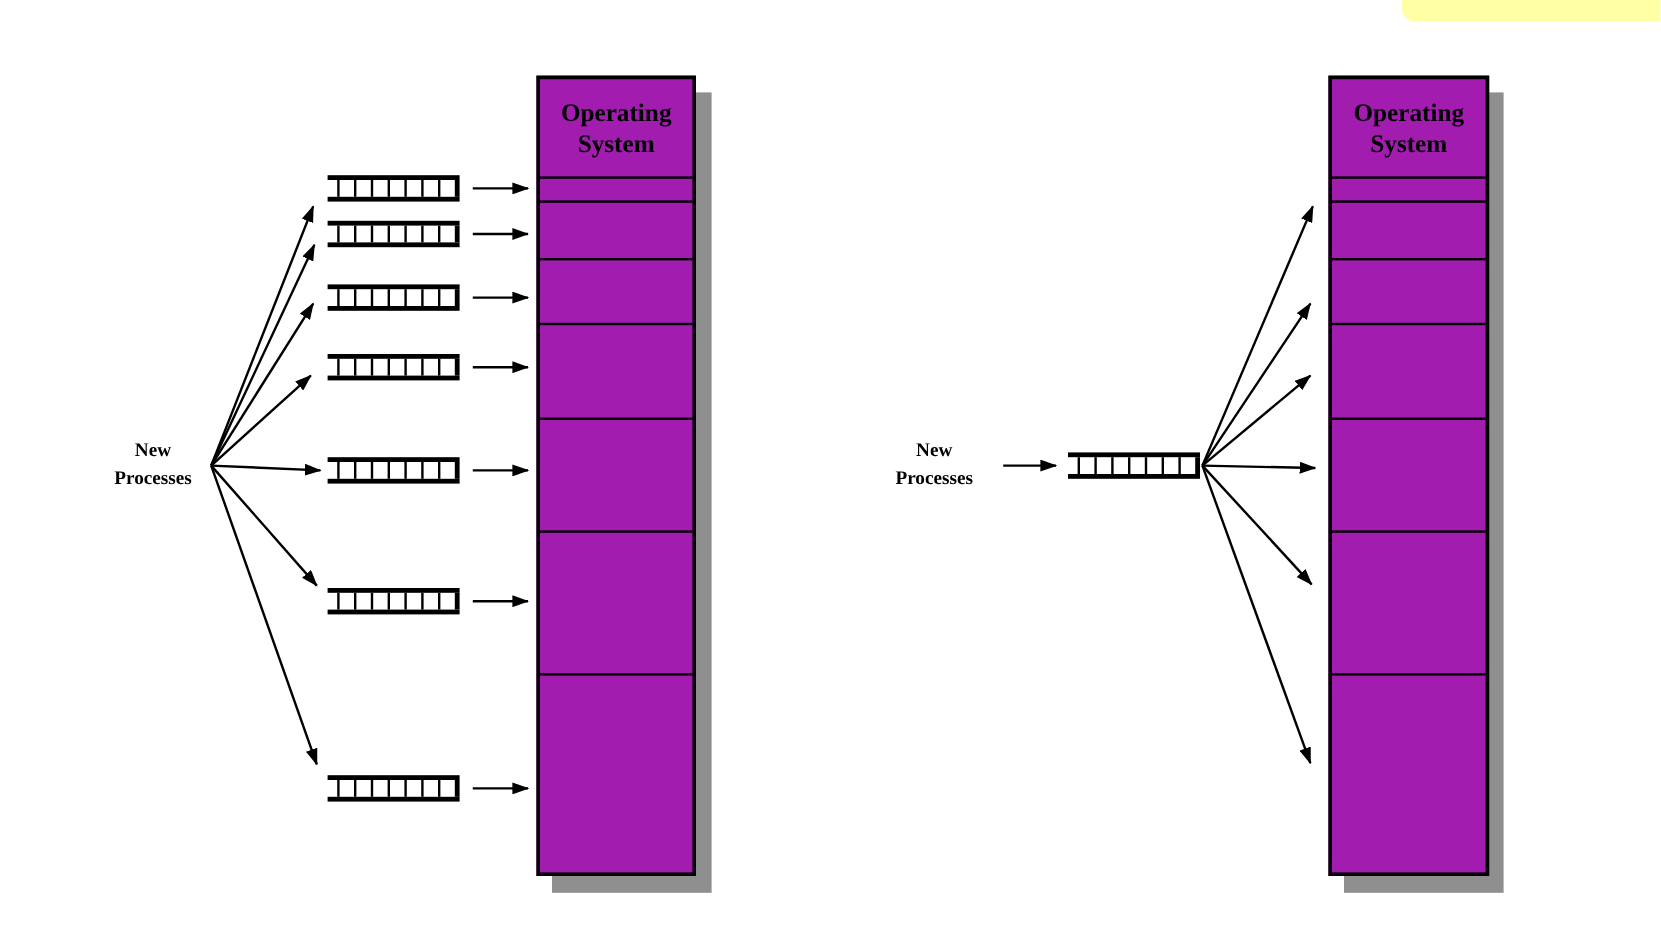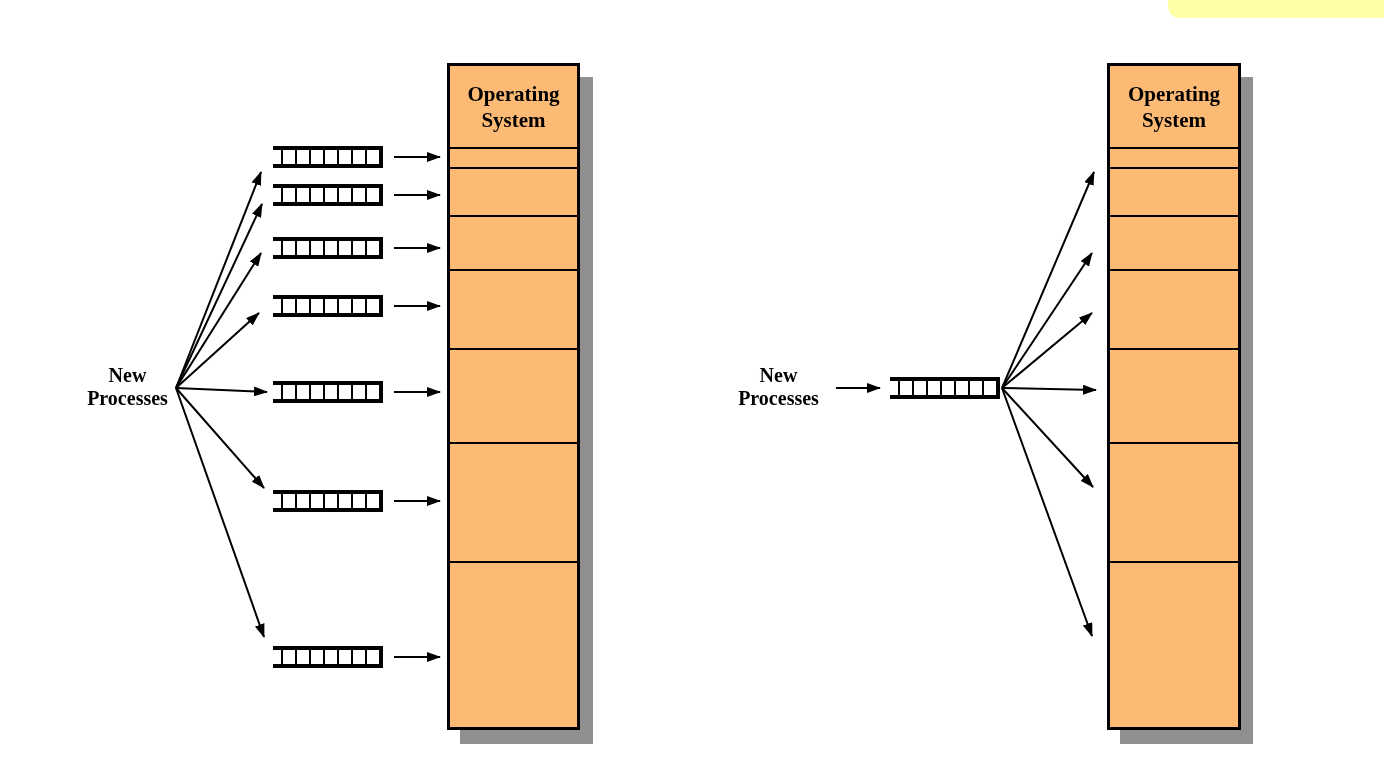--- a/index.html
+++ b/index.html
@@ -8,39 +8,39 @@
     overflow:hidden;font-family:"Liberation Serif",serif;
   }
   
   .sticky{
     position:absolute;left:1168px;top:0;width:216px;height:18px;
     background:#FFFFA6;border-bottom-left-radius:12px;
   }
   
   .np-label{
     position:absolute;width:145px;text-align:center;
-    font-weight:bold;font-size:20px;line-height:23px;color:#000;
+    font-weight:bold;font-size:16px;line-height:23px;color:#000;
   }
   
   .queue{
     position:absolute;width:110px;height:22px;box-sizing:border-box;
     border-top:4px solid #000;border-bottom:4px solid #000;
   }
   .queue-cells{
     position:absolute;left:8px;right:0;top:0;bottom:0;
     display:flex;border-right:4px solid #000;box-sizing:border-box;
   }
   .qcell{flex:1;border-left:2px solid #000;}
   
   .os-shadow{
     position:absolute;width:133px;height:667px;background:#8F8F8F;
   }
   .os-box{
     position:absolute;width:133px;height:667px;box-sizing:border-box;
-    background:#fdba74;border:3px solid #000;
+    background:#a21caf;border:3px solid #000;
   }
   .os-header{
     position:absolute;left:0;right:0;top:0;height:81px;
     display:flex;flex-direction:column;align-items:center;justify-content:center;
     font-weight:bold;font-size:21px;line-height:26px;color:#000;text-align:center;
   }
   .divider{position:absolute;left:0;right:0;height:2px;background:#000;}
   .arrows{position:absolute;left:0;top:0;pointer-events:none;}
 </style>
 </head>

